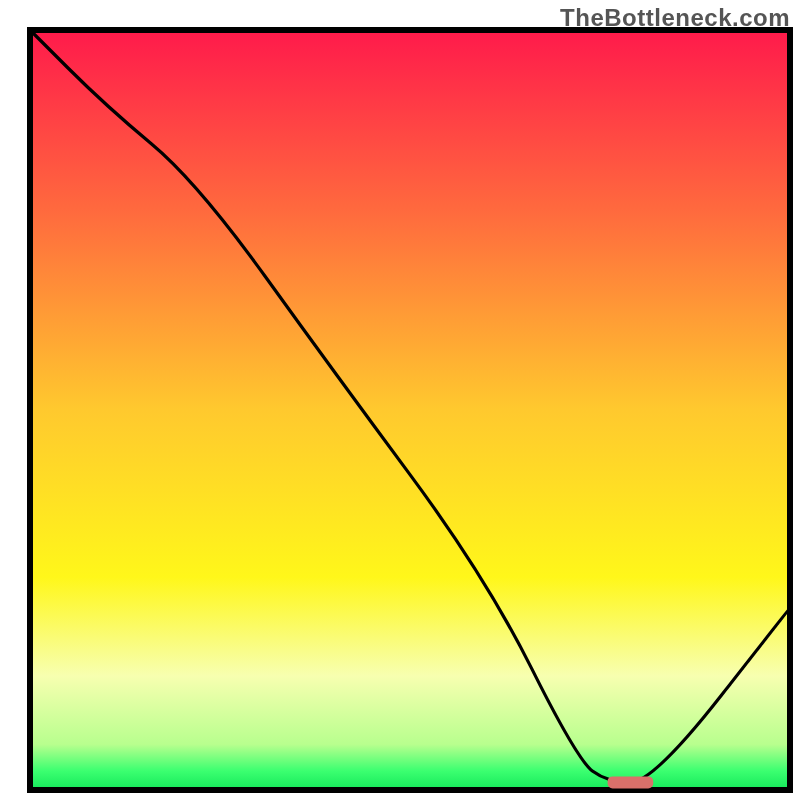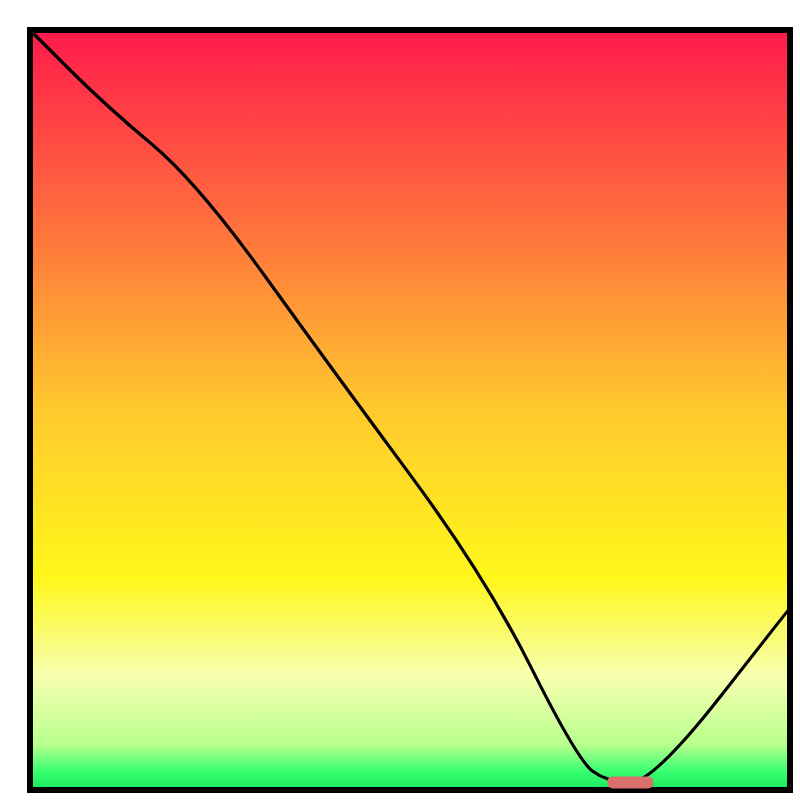--- a/index.html
+++ b/index.html
@@ -42,20 +42,21 @@
   .marker {
     fill: #d9706a;
     stroke: none;
   }
 </style>
 </head>
 <body>
 
 <div class="frame">
 
+  <div class="watermark">TheBottleneck.com</div>
 
   <svg class="plot" viewBox="0 0 800 800">
     <defs>
       <linearGradient id="bg-grad" x1="0" y1="0" x2="0" y2="1">
       <stop offset="0%" stop-color="#ff1a4b"></stop>
           <stop offset="25%" stop-color="#ff6e3d"></stop>
           <stop offset="50%" stop-color="#ffc92e"></stop>
           <stop offset="72%" stop-color="#fff71a"></stop>
           <stop offset="85%" stop-color="#f7ffb0"></stop>
           <stop offset="94%" stop-color="#b8ff8e"></stop>

